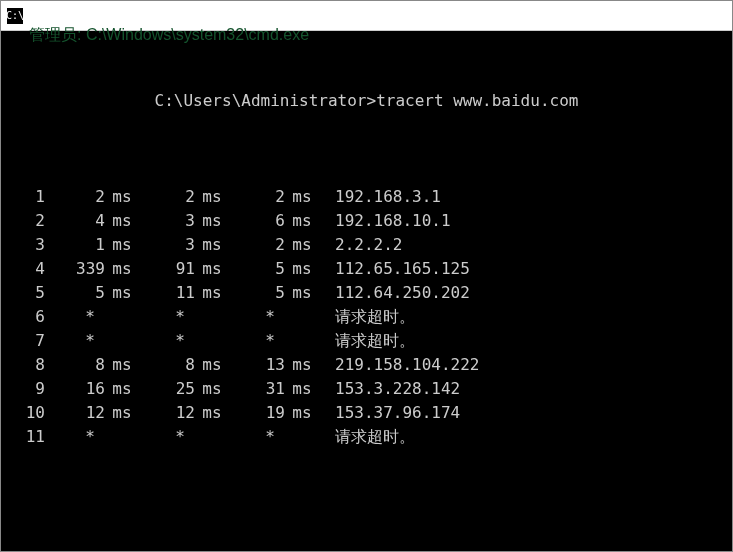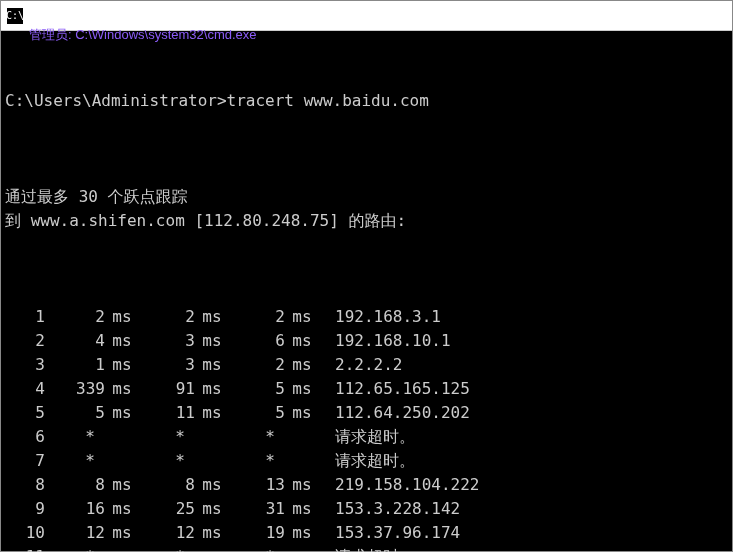--- a/index.html
+++ b/index.html
@@ -33,38 +33,39 @@
       margin-right: 6px;
       display: inline-flex;
       align-items: center;
       justify-content: center;
       font-size: 10px;
       background: #000;
       color: #fff;
       font-family: Consolas, monospace;
     }
     .title-text {
-      font-size: 13px;
-      color: #8b5cf6;
+      font-size: 16px;
+      color: #14532d;
       font-family: "Microsoft YaHei", "SimSun", sans-serif;
       margin-top: 39px;
     }
     .terminal {
       background: #000000;
       color: #cccccc;
       height: calc(100% - 30px);
       padding: 10px 4px 4px 4px;
       font-size: 16px;
       line-height: 24px;
       white-space: pre;
       font-family: "NSimSun", "SimSun", "Consolas", monospace;
       letter-spacing: 0;
     }
     .prompt-line {
       margin-bottom: 24px;
+      text-align: center;
     }
     .header-block {
       margin-bottom: 24px;
     }
     .hop-row {
       display: flex;
     }
     .col-num {
       width: 40px;
       text-align: right;
@@ -90,17 +91,16 @@
 </head>
 <body>
 
 <div class="window">
   <div class="title-bar">
     <span class="title-icon">C:\</span>
     <span class="title-text">管理员: C:\Windows\system32\cmd.exe</span>
   </div>
   <div class="terminal">
     <div class="prompt-line"><span>C:\Users\Administrator&gt;</span><span>tracert www.baidu.com</span></div>
-    <div class="header-block"><div>通过最多 30 个跃点跟踪</div><div>到 www.a.shifen.com [112.80.248.75] 的路由:</div></div>
     <div id="hops"><div class="hop-row"><span class="col-num">1</span><span class="col-time">2</span><span class="col-ms">ms</span><span class="col-time">2</span><span class="col-ms">ms</span><span class="col-time">2</span><span class="col-ms">ms</span><span class="col-host">192.168.3.1</span></div><div class="hop-row"><span class="col-num">2</span><span class="col-time">4</span><span class="col-ms">ms</span><span class="col-time">3</span><span class="col-ms">ms</span><span class="col-time">6</span><span class="col-ms">ms</span><span class="col-host">192.168.10.1</span></div><div class="hop-row"><span class="col-num">3</span><span class="col-time">1</span><span class="col-ms">ms</span><span class="col-time">3</span><span class="col-ms">ms</span><span class="col-time">2</span><span class="col-ms">ms</span><span class="col-host">2.2.2.2</span></div><div class="hop-row"><span class="col-num">4</span><span class="col-time">339</span><span class="col-ms">ms</span><span class="col-time">91</span><span class="col-ms">ms</span><span class="col-time">5</span><span class="col-ms">ms</span><span class="col-host">112.65.165.125</span></div><div class="hop-row"><span class="col-num">5</span><span class="col-time">5</span><span class="col-ms">ms</span><span class="col-time">11</span><span class="col-ms">ms</span><span class="col-time">5</span><span class="col-ms">ms</span><span class="col-host">112.64.250.202</span></div><div class="hop-row"><span class="col-num">6</span><span class="col-time-star">*</span><span class="col-time-star">*</span><span class="col-time-star">*</span><span class="col-host">请求超时。</span></div><div class="hop-row"><span class="col-num">7</span><span class="col-time-star">*</span><span class="col-time-star">*</span><span class="col-time-star">*</span><span class="col-host">请求超时。</span></div><div class="hop-row"><span class="col-num">8</span><span class="col-time">8</span><span class="col-ms">ms</span><span class="col-time">8</span><span class="col-ms">ms</span><span class="col-time">13</span><span class="col-ms">ms</span><span class="col-host">219.158.104.222</span></div><div class="hop-row"><span class="col-num">9</span><span class="col-time">16</span><span class="col-ms">ms</span><span class="col-time">25</span><span class="col-ms">ms</span><span class="col-time">31</span><span class="col-ms">ms</span><span class="col-host">153.3.228.142</span></div><div class="hop-row"><span class="col-num">10</span><span class="col-time">12</span><span class="col-ms">ms</span><span class="col-time">12</span><span class="col-ms">ms</span><span class="col-time">19</span><span class="col-ms">ms</span><span class="col-host">153.37.96.174</span></div><div class="hop-row"><span class="col-num">11</span><span class="col-time-star">*</span><span class="col-time-star">*</span><span class="col-time-star">*</span><span class="col-host">请求超时。</span></div></div>
     
   </div>
 </div>
 
 </body></html>

